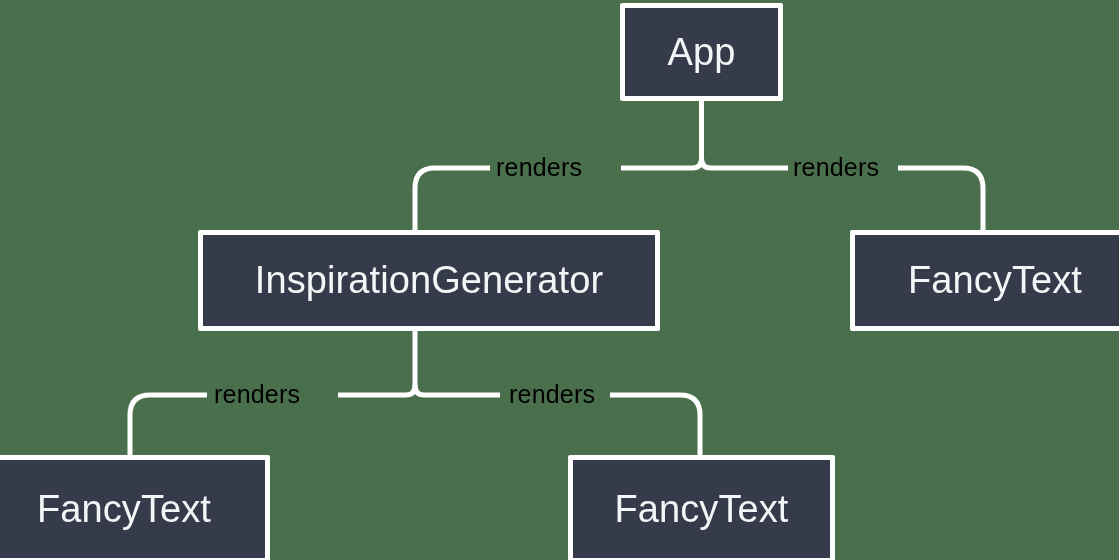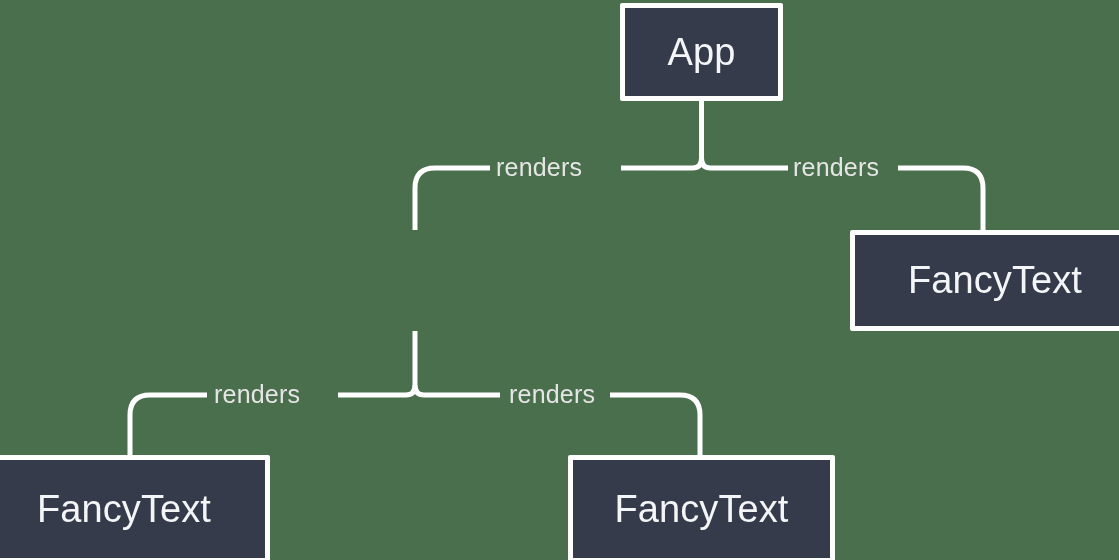--- a/index.html
+++ b/index.html
@@ -32,21 +32,21 @@
     align-items: center;
     justify-content: center;
     color: #f4f5f7;
     font-size: 38px;
     font-weight: 400;
     letter-spacing: 0.1px;
     white-space: nowrap;
   }
   .edge-label {
     position: absolute;
-    color: #e5e5e5;
+    color: #000000;
     font-size: 25px;
     font-weight: 500;
     white-space: nowrap;
     letter-spacing: 0.2px;
     line-height: 1;
   }
   
   #node-app        { left: 620px; top: 3px;   width: 163px; height: 98px; }
   #node-inspgen    { left: 198px; top: 230px; width: 462px; height: 101px; }
   #node-fancy-right{ left: 850px; top: 230px; width: 290px; height: 101px; }
@@ -86,20 +86,23 @@
 
       <path d="M 464 395 L 500 395"></path>
       <path d="M 610 395 L 680 395 q 20 0 20 20 L 700 455"></path>
     </g>
   </svg>
 
   <div class="node-box" id="node-app">
     <span>App</span>
   </div>
 
+  <div class="node-box" id="node-inspgen">
+    <span>InspirationGenerator</span>
+  </div>
 
   <div class="node-box" id="node-fancy-right">
     <span>FancyText</span>
   </div>
 
   <div class="node-box" id="node-fancy-left">
     <span>FancyText</span>
   </div>
 
   <div class="node-box" id="node-copyright">

